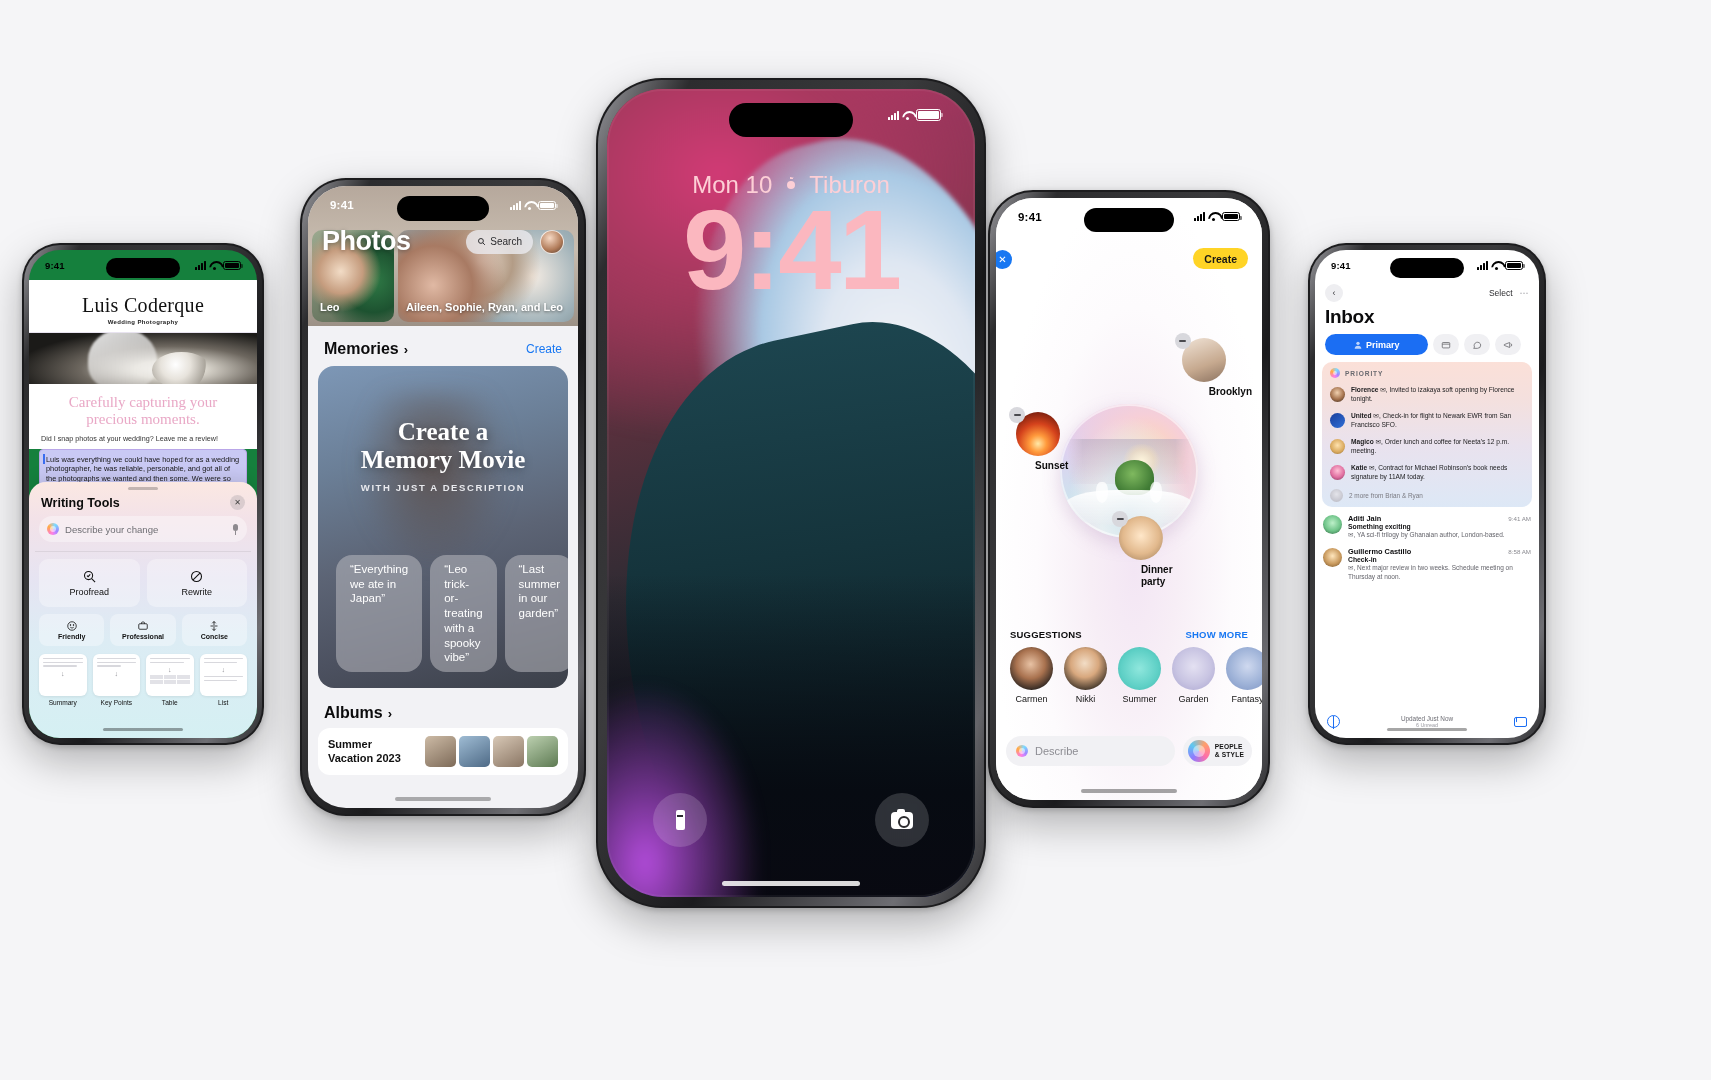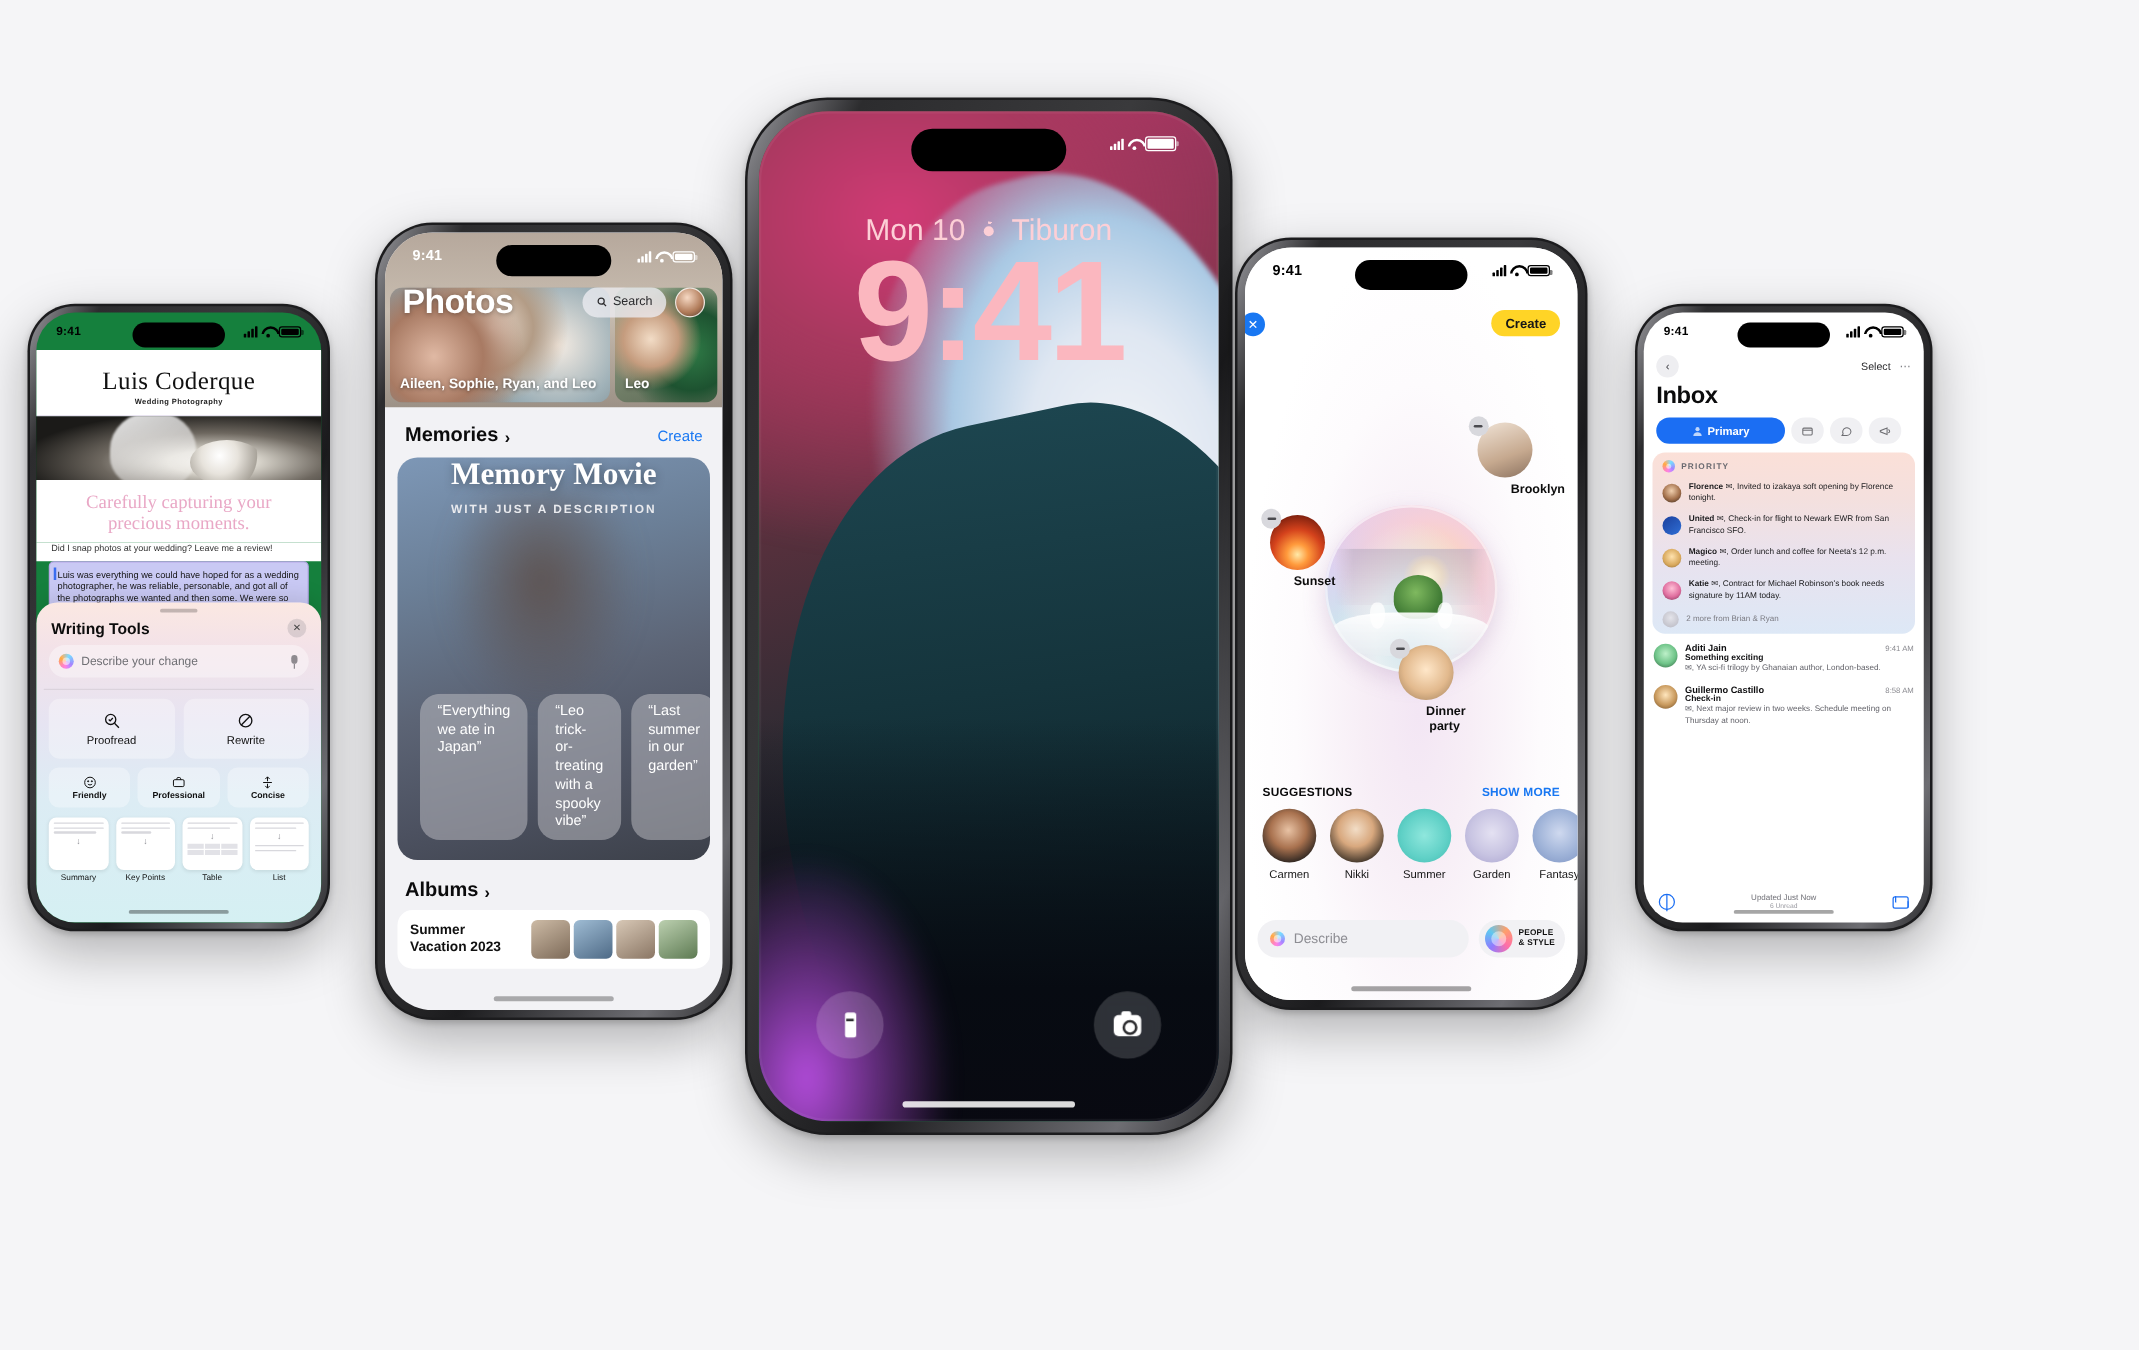--- a/index.html
+++ b/index.html
@@ -246,21 +246,21 @@
   .p4-main .table{position:absolute;left:4%;right:4%;bottom:10%;height:26%;border-radius:40%;
     background:linear-gradient(180deg,rgba(255,255,255,.92),rgba(230,236,240,.6));filter:blur(.6px);}
   .p4-main .glass1,.p4-main .glass2{position:absolute;bottom:26%;width:9%;height:16%;border-radius:40% 40% 50% 50%;
     background:rgba(255,255,255,.75);}
   .p4-main .glass1{left:26%}.p4-main .glass2{right:26%}
   .p4-chip{position:absolute;display:flex;flex-direction:column;align-items:center;gap:4px;z-index:10;}
   .p4-chip .orb{width:44px;height:44px;border-radius:50%;position:relative;}
   .p4-chip .minus{position:absolute;left:-7px;top:-5px;width:16px;height:16px;border-radius:50%;
     background:#d8d8dd;display:flex;align-items:center;justify-content:center;z-index:3;}
   .p4-chip .minus b{display:block;width:7px;height:1.8px;background:#4a4a4f;border-radius:1px;}
-  .p4-chip .nm{font-size:10px;font-weight:600;color:#0c0c0c;line-height:1.2;text-align:right;padding-left:27px;}
+  .p4-chip .nm{font-size:10px;font-weight:600;color:#0c0c0c;line-height:1.2;text-align:left;padding-left:27px;}
   .orb-sunset{background:radial-gradient(circle at 50% 72%,#ffe9a8 0%,#ff9a3c 22%,#d4421c 52%,#6e1a0c 88%);}
   .orb-brooklyn{background:linear-gradient(160deg,#f0e3d6,#c6a98f 60%,#8b7260);}
   .orb-dinner{background:radial-gradient(circle at 50% 45%,#ffe7c9,#e2b98d 55%,#9a7a57);}
   .p4-sugg{position:absolute;left:0;right:0;bottom:96px;}
   .p4-sugg .hd{display:flex;align-items:center;justify-content:space-between;padding:0 14px 7px;}
   .p4-sugg .hd .t{font-size:9.5px;font-weight:700;color:#0b0b0c;letter-spacing:.2px;}
   .p4-sugg .hd .m{font-size:9.5px;font-weight:700;color:#1877f2;letter-spacing:.2px;}
   .p4-people{display:flex;gap:11px;padding:0 14px;}
   .p4-person{display:flex;flex-direction:column;align-items:center;gap:4px;width:48px;}
   .p4-person .av{width:43px;height:43px;border-radius:50%;}
@@ -472,25 +472,25 @@
         </div>
       </div>
       <div class="homebar"></div>
     </div>
   </div>
 
   <div class="phone" id="phone2">
     <div class="screen">
       <div class="p2-top">
         <div class="p2-topbg"></div>
+        <div class="p2-tile b">
+          <div class="p2-cap">Leo</div>
+        </div>
         <div class="p2-tile a">
           <div class="p2-cap">Aileen, Sophie, Ryan, and Leo</div>
-        </div>
-        <div class="p2-tile b">
-          <div class="p2-cap">Leo</div>
         </div>
       </div>
 
       <div class="island"></div>
       <div class="statusbar">
         <div class="sb-time">9:41</div>
         <div class="sb-right">
           <span class="bars">
               <i></i>
               <i></i>
@@ -520,20 +520,21 @@
 
       <div class="p2-sect">
         <div class="ttl">
           <span>Memories</span>
           <span class="chev">›</span>
         </div>
         <div class="act">Create</div>
       </div>
 
       <div class="p2-card">
+        <h2>Create a</h2>
         <h2 style="padding-top:0">Memory Movie</h2>
         <div class="sub">WITH JUST A DESCRIPTION</div>
         <div class="p2-chips">
           <div class="chip">“Everything we ate in Japan”</div>
           <div class="chip">“Leo trick-or-treating with a spooky vibe”</div>
           <div class="chip">“Last summer in our garden”</div>
           <div class="chip wide">
             <span class="ai-orb" style="width:14px;height:14px"></span>
             <span>Describe a Memory...</span>
           </div>

